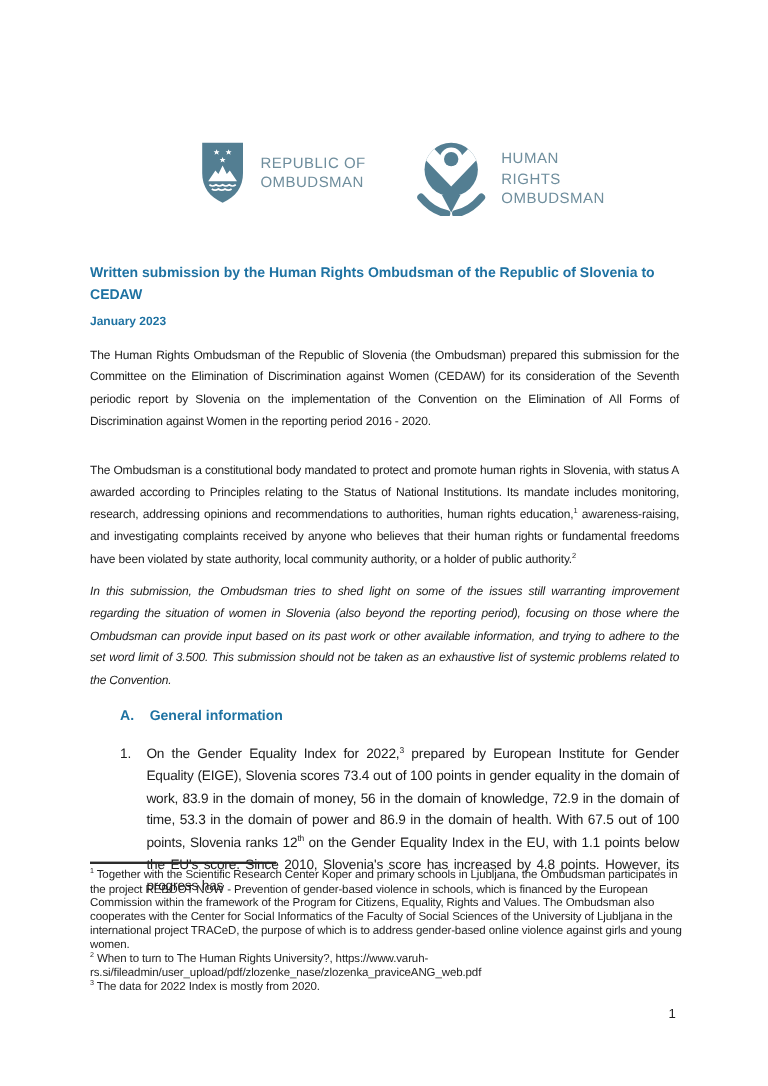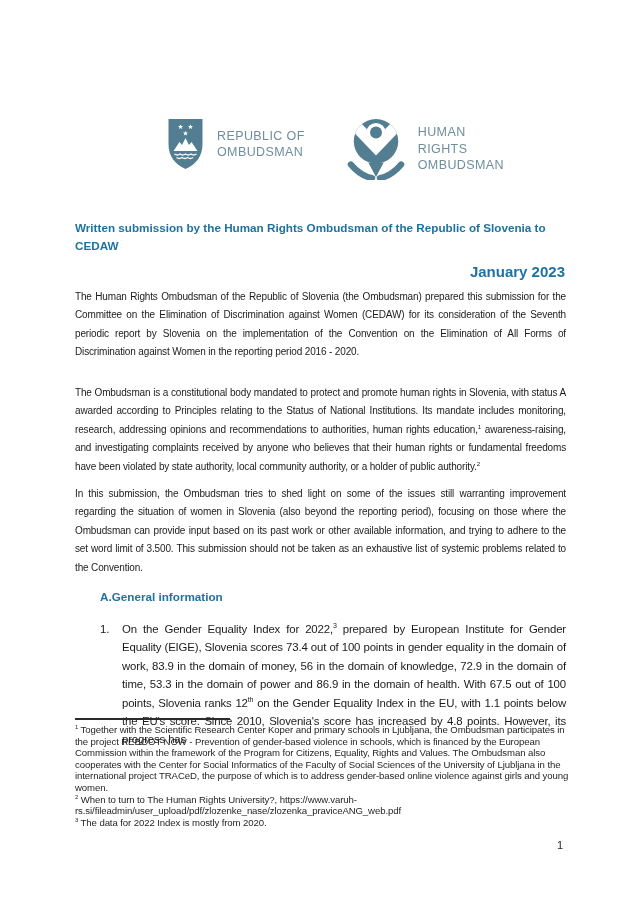--- a/index.html
+++ b/index.html
@@ -20,40 +20,40 @@
   }
 
   
   .doc-title {
     position:absolute; top:219px; left:75px; width:490px;
     text-align:left; color:#1e72a2; font-size:11.7px; font-weight:bold;
     line-height:18.4px;
   }
   .doc-date {
     position:absolute; top:263px; left:75px; width:490px;
-    text-align:right; color:#1e72a2; font-size:15px; font-weight:bold;
+    text-align:left; color:#1e72a2; font-size:10px; font-weight:bold;
   }
 
   
   .para {
     position:absolute; left:75px; width:491px;
     font-size:10px; line-height:18.4px; text-align:justify;
     letter-spacing:-0.15px;
   }
   #p1 { top:288px; }
   #p2 { top:384px; }
-  #p3 { top:485px; }
+  #p3 { top:485px;font-style:italic; }
 
   sup { font-size:62%; line-height:0; vertical-align:super; }
 
   .section-heading {
     position:absolute; top:590px; left:100px;
     color:#1e72a2; font-weight:bold; font-size:11.7px;
   }
-  .sec-label { }
+  .sec-label { margin-left:13px; }
 
   .list-item { position:absolute; top:620px; left:100px; width:466px; display:flex; align-items:flex-start; }
   .li-marker { flex:none; width:22px; font-size:11.4px; line-height:18.4px; }
   .li-body {
     font-size:11.4px; line-height:18.4px; text-align:justify;
     letter-spacing:-0.15px;
   }
 
   
   .footnotes {

